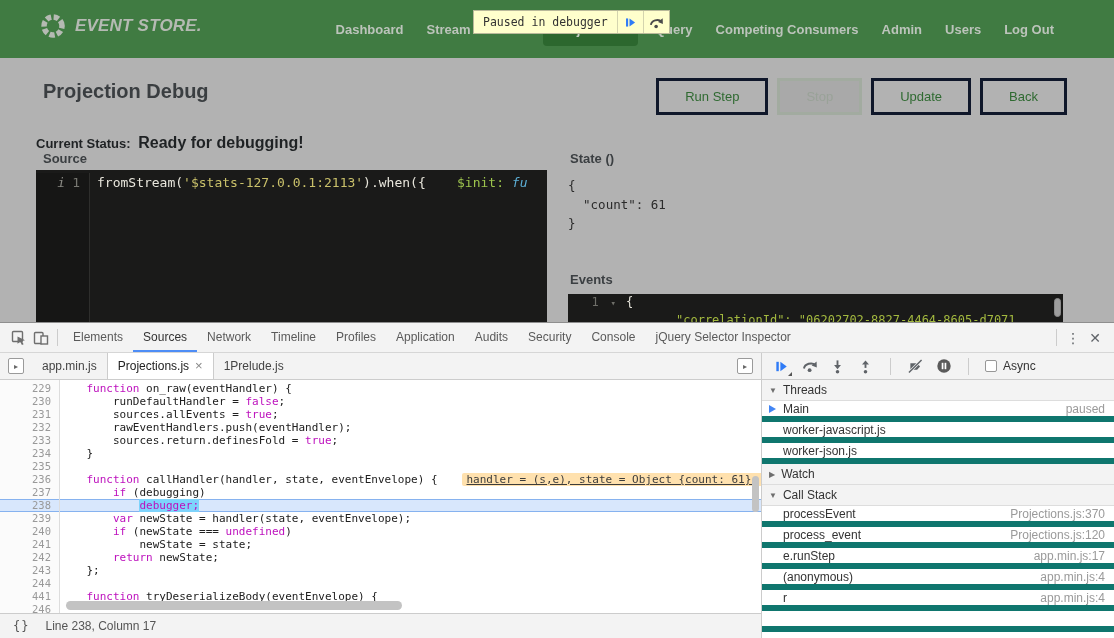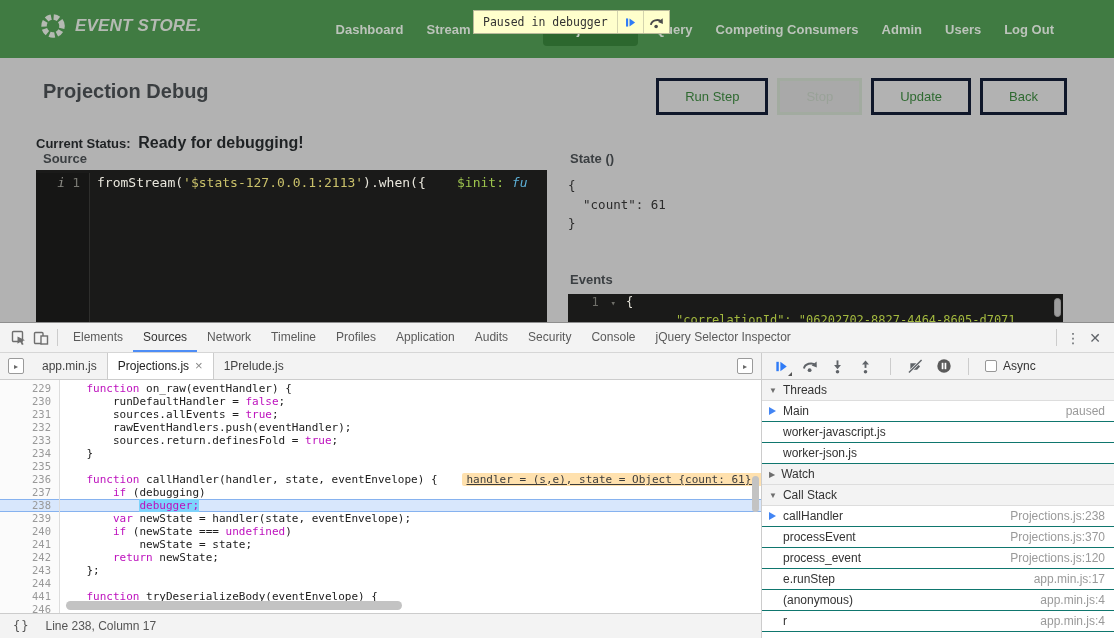--- a/index.html
+++ b/index.html
@@ -111,21 +111,21 @@
     display:flex; align-items:center; padding-left:11px; gap:11px; }
   .dc-icon { width:17px; height:17px; position:relative; display:flex; align-items:center; justify-content:center; cursor:pointer; }
   .dc-icon.resume:after { content:""; position:absolute; right:-2px; bottom:-1px;
     border-left:4px solid transparent; border-bottom:4px solid #555; }
   .chk { width:12px; height:12px; border:1px solid #979797; border-radius:2px; background:#fff; cursor:pointer; }
   .async-lbl { margin-left:-5px; color:#333; }
 
   .section-header { height:21px; flex:none; background:#f3f3f3; border-bottom:1px solid #ddd;
     display:flex; align-items:center; padding-left:7px; gap:6px; cursor:pointer; }
   .tri { font-size:8px; color:#6e6e6e; }
-  .sb-row { height:21px; flex:none; border-bottom:1px solid #0f766e; display:flex;
+  .sb-row { height:21px; flex:none; border-bottom:6px solid #0f766e; display:flex;
     align-items:center; padding-right:9px; cursor:pointer; background:#fff; }
   .sb-marker { width:21px; flex:none; display:flex; justify-content:center; }
   .sb-marker .arrow { width:0; height:0; border-left:7px solid #4285f4;
     border-top:4px solid transparent; border-bottom:4px solid transparent; }
   .sb-name { color:#333; }
   .sb-loc { margin-left:auto; color:#9a9a9a; }
 
   svg { display:block; }
 </style>
 </head>
@@ -386,27 +386,20 @@
         <span class="tri">▶</span>
         <span>Watch</span>
       </div>
 
       <div class="section-header">
         <span class="tri">▼</span>
         <span>Call Stack</span>
       </div>
       <div id="callstack">
           <div class="sb-row">
-            <span class="sb-marker">
-              <span class="arrow"></span>
-            </span>
-            <span class="sb-name">callHandler</span>
-            <span class="sb-loc">Projections.js:238</span>
-          </div>
-          <div class="sb-row">
             <span class="sb-marker"></span>
             <span class="sb-name">processEvent</span>
             <span class="sb-loc">Projections.js:370</span>
           </div>
           <div class="sb-row">
             <span class="sb-marker"></span>
             <span class="sb-name">process_event</span>
             <span class="sb-loc">Projections.js:120</span>
           </div>
           <div class="sb-row">

